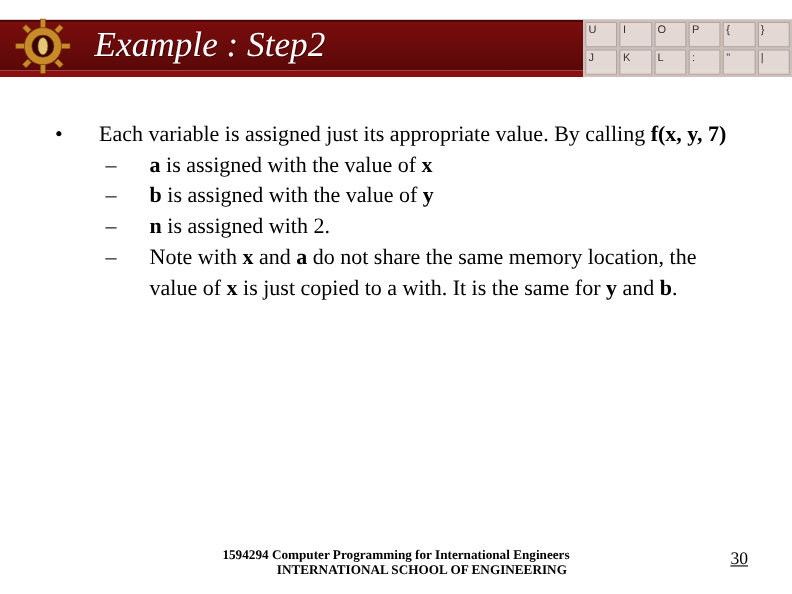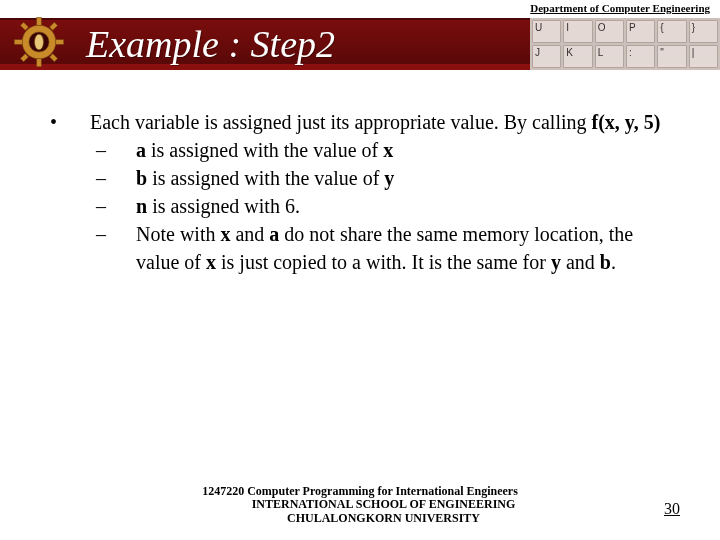--- a/index.html
+++ b/index.html
@@ -69,21 +69,21 @@
     display: flex;
     align-items: flex-start;
     justify-content: flex-start;
     padding: 1px 2px;
     border-radius: 1px;
   }
   .title {
     position: absolute;
     left: 86px;
     top: 22px;
-    font-size: 38px;
+    font-size: 32px;
     font-style: italic;
     color: #fff;
     z-index: 3;
     text-shadow: 1px 1px 0 rgba(0,0,0,0.3);
   }
   .content {
     padding: 30px 40px 0 40px;
     font-size: 20px;
     line-height: 1.4;
     color: #000;
@@ -123,21 +123,20 @@
     font-size: 16px;
     color: #000;
     text-decoration: underline;
   }
   b { font-weight: bold; }
 </style>
 </head>
 <body>
 
 <div class="header">
-  <div class="dept">Department of Computer Engineering</div>
   <div class="banner">
     <div class="gear-wrap">
       <svg width="56" height="56" viewBox="0 0 100 100">
         <g fill="#c98b2a" stroke="#7a4e10" stroke-width="1">
           <circle cx="50" cy="50" r="30" fill="#c98b2a"></circle>
           <g>
             <rect x="46" y="6" width="8" height="14"></rect>
             <rect x="46" y="80" width="8" height="14"></rect>
             <rect x="6" y="46" width="14" height="8"></rect>
             <rect x="80" y="46" width="14" height="8"></rect>
@@ -166,41 +165,40 @@
     <div class="key">"</div>
     <div class="key">|</div>
   </div>
   <div class="title">Example  : Step2</div>
 </div>
 
 <div class="content">
   <div class="top-row">
     <div class="bullet-mark">•</div>
     <div class="intro">
-      <span>Each variable is assigned just its appropriate value. By calling </span><b>f(x, y, 5)</b>
+      <span>Each variable is assigned just its appropriate value. By calling </span><b>f(x, y, 7)</b>
     </div>
   </div>
   <ul class="sublist">
     <li>
       <span class="dash">–</span>
       <span class="subtext"><b>a</b><span> is assigned with the value of </span><b>x</b></span>
     </li>
     <li>
       <span class="dash">–</span>
       <span class="subtext"><b>b</b><span> is assigned with the value of </span><b>y</b></span>
     </li>
     <li>
       <span class="dash">–</span>
-      <span class="subtext"><b>n</b><span> is assigned with 6.</span></span>
+      <span class="subtext"><b>n</b><span> is assigned with 2.</span></span>
     </li>
     <li>
       <span class="dash">–</span>
       <span class="subtext"><span>Note with </span><b>x</b><span> and </span><b>a</b><span> do not share the same memory location, the value of </span><b>x</b><span> is just copied to a with. It is the same for </span><b>y</b><span> and </span><b>b</b><span>.</span></span>
     </li>
   </ul>
 </div>
 
 <div class="footer">
-  <div>1247220 Computer Programming for International Engineers</div>
+  <div>1594294 Computer Programming for International Engineers</div>
   <div class="sm">INTERNATIONAL SCHOOL OF ENGINEERING</div>
-  <div class="sm">CHULALONGKORN UNIVERSITY</div>
 </div>
 <div class="pagenum">30</div>
 
 </body></html>

